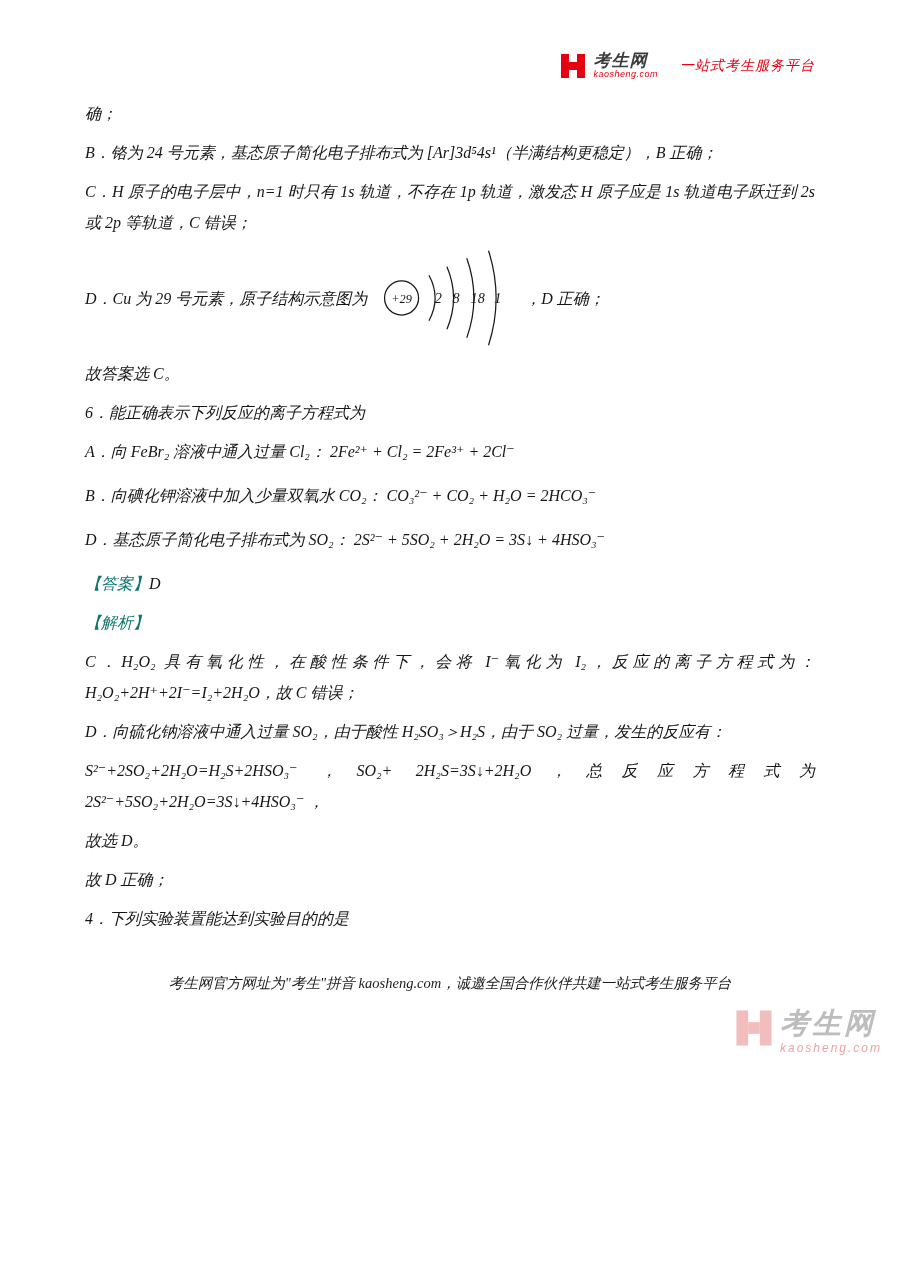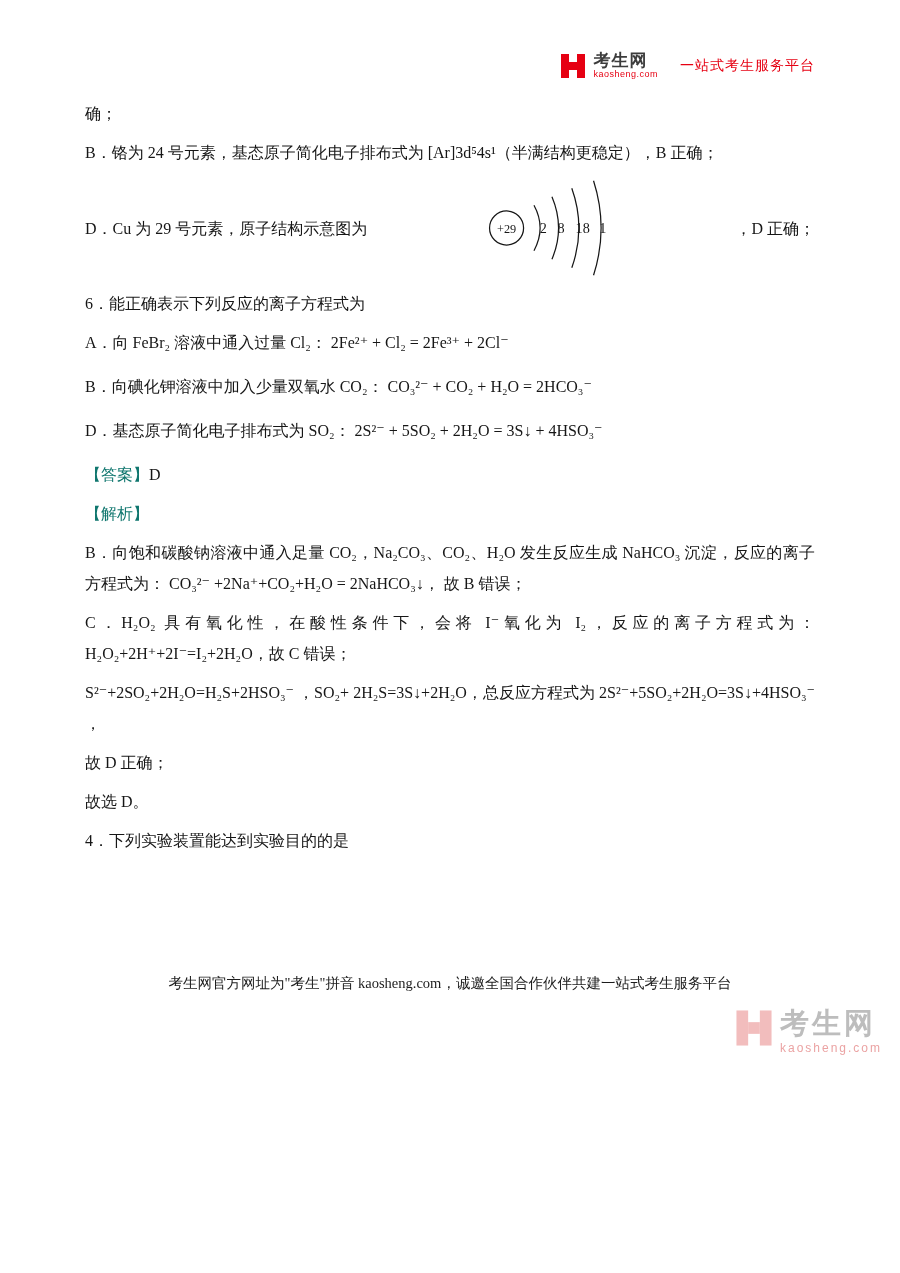--- a/index.html
+++ b/index.html
@@ -5,20 +5,21 @@
   html, body { margin: 0; padding: 0; background: #ffffff; }
   .page {
     position: relative;
     width: 900px;
     height: 1067px;
     margin: 0 auto;
     background: #ffffff;
     overflow: hidden;
     font-family: "Liberation Serif", "DejaVu Serif", serif;
     color: #161616;
+    font-style: italic;
   }
 
   
   .brand-header {
     position: absolute;
     top: 52px;
     right: 85px;
     display: flex;
     align-items: center;
     gap: 7px;
@@ -61,21 +62,20 @@
     color: #161616;
   }
   .formula-line { margin-bottom: 13px; }
   .blue { color: #0f766e; }
 
   .diagram-para {
     display: flex;
     align-items: center;
     text-align: left;
     margin: 4px 0 8px 0;
-    justify-content: space-between;
   }
   .atom-svg { display: inline-block; margin: 0 4px; }
   .atom-svg text {
     font-family: "Liberation Serif", "DejaVu Serif", serif;
     font-size: 15px;
     fill: #161616;
   }
   .atom-svg .nucleus-label { font-size: 13px; }
 
   
@@ -134,64 +134,66 @@
     </span>
     <span class="brand-tagline">一站式考生服务平台</span>
   </div>
 
   <div class="content">
 
     <p class="para">确；</p>
 
     <p class="para">B．铬为 24 号元素，基态原子简化电子排布式为 [Ar]3d⁵4s¹（半满结构更稳定），B 正确；</p>
 
+    <p class="para">C．H 原子的电子层中，n=1 时只有 1s 轨道，不存在 1p 轨道，激发态 H 原子应是 1s 轨道电子跃迁到 2s 或 2p 等轨道，C 错误；</p>
 
     <p class="para diagram-para">
       <span>D．Cu 为 29 号元素，原子结构示意图为</span>
       <svg class="atom-svg" width="150" height="104" viewBox="0 0 150 110">
         <circle cx="28" cy="55" r="18" fill="none" stroke="#161616" stroke-width="1.3"></circle>
         <text class="nucleus-label" x="28" y="60" text-anchor="middle">+29</text>
         <path d="M57 31 Q70 55 57 79" fill="none" stroke="#161616" stroke-width="1.3"></path>
         <path d="M76 22 Q90 55 76 88" fill="none" stroke="#161616" stroke-width="1.3"></path>
         <path d="M97 13 Q112 55 97 97" fill="none" stroke="#161616" stroke-width="1.3"></path>
         <path d="M120 5 Q136 55 120 105" fill="none" stroke="#161616" stroke-width="1.3"></path>
         <text x="63" y="60">2</text>
         <text x="82" y="60">8</text>
         <text x="101" y="60">18</text>
         <text x="126" y="60">1</text>
       </svg>
       <span>，D 正确；</span>
     </p>
 
+    <p class="para">故答案选 C。</p>
 
     <p class="para">6．能正确表示下列反应的离子方程式为</p>
 
     <p class="para formula-line">A．向 FeBr₂ 溶液中通入过量 Cl₂： 2Fe²⁺ + Cl₂ = 2Fe³⁺ + 2Cl⁻</p>
     <p class="para formula-line">B．向碘化钾溶液中加入少量双氧水 CO₂： CO₃²⁻ + CO₂ + H₂O = 2HCO₃⁻</p>
     <p class="para formula-line">D．基态原子简化电子排布式为 SO₂： 2S²⁻ + 5SO₂ + 2H₂O = 3S↓ + 4HSO₃⁻</p>
 
     <p class="para">
       <span class="blue">【答案】</span><span>D</span>
     </p>
 
     <p class="para">
       <span class="blue">【解析】</span>
     </p>
 
 
-    <p class="para">B．向饱和碳酸钠溶液中通入足量 CO₂，Na₂CO₃、CO₂、H₂O 发生反应生成 NaHCO₃ 沉淀，反应的离子方程式为： CO₃²⁻ +2Na⁺+CO₂+H₂O = 2NaHCO₃↓， 故 B 错误；</p>
 
     <p class="para">C．H₂O₂ 具有氧化性，在酸性条件下，会将 I⁻氧化为 I₂，反应的离子方程式为：H₂O₂+2H⁺+2I⁻=I₂+2H₂O，故 C 错误；</p>
 
+    <p class="para">D．向硫化钠溶液中通入过量 SO₂，由于酸性 H₂SO₃＞H₂S，由于 SO₂ 过量，发生的反应有：</p>
 
     <p class="para">S²⁻+2SO₂+2H₂O=H₂S+2HSO₃⁻ ，SO₂+ 2H₂S=3S↓+2H₂O，总反应方程式为 2S²⁻+5SO₂+2H₂O=3S↓+4HSO₃⁻ ，</p>
 
+    <p class="para">故选 D。</p>
+
     <p class="para">故 D 正确；</p>
-
-    <p class="para">故选 D。</p>
 
     <p class="para">4．下列实验装置能达到实验目的的是</p>
 
   </div>
 
   <div class="page-footer">考生网官方网址为"考生"拼音 kaosheng.com，诚邀全国合作伙伴共建一站式考生服务平台</div>
 
   <div class="watermark">
     <span>
       <svg width="38" height="38" viewBox="0 0 26 26" aria-hidden="true">

